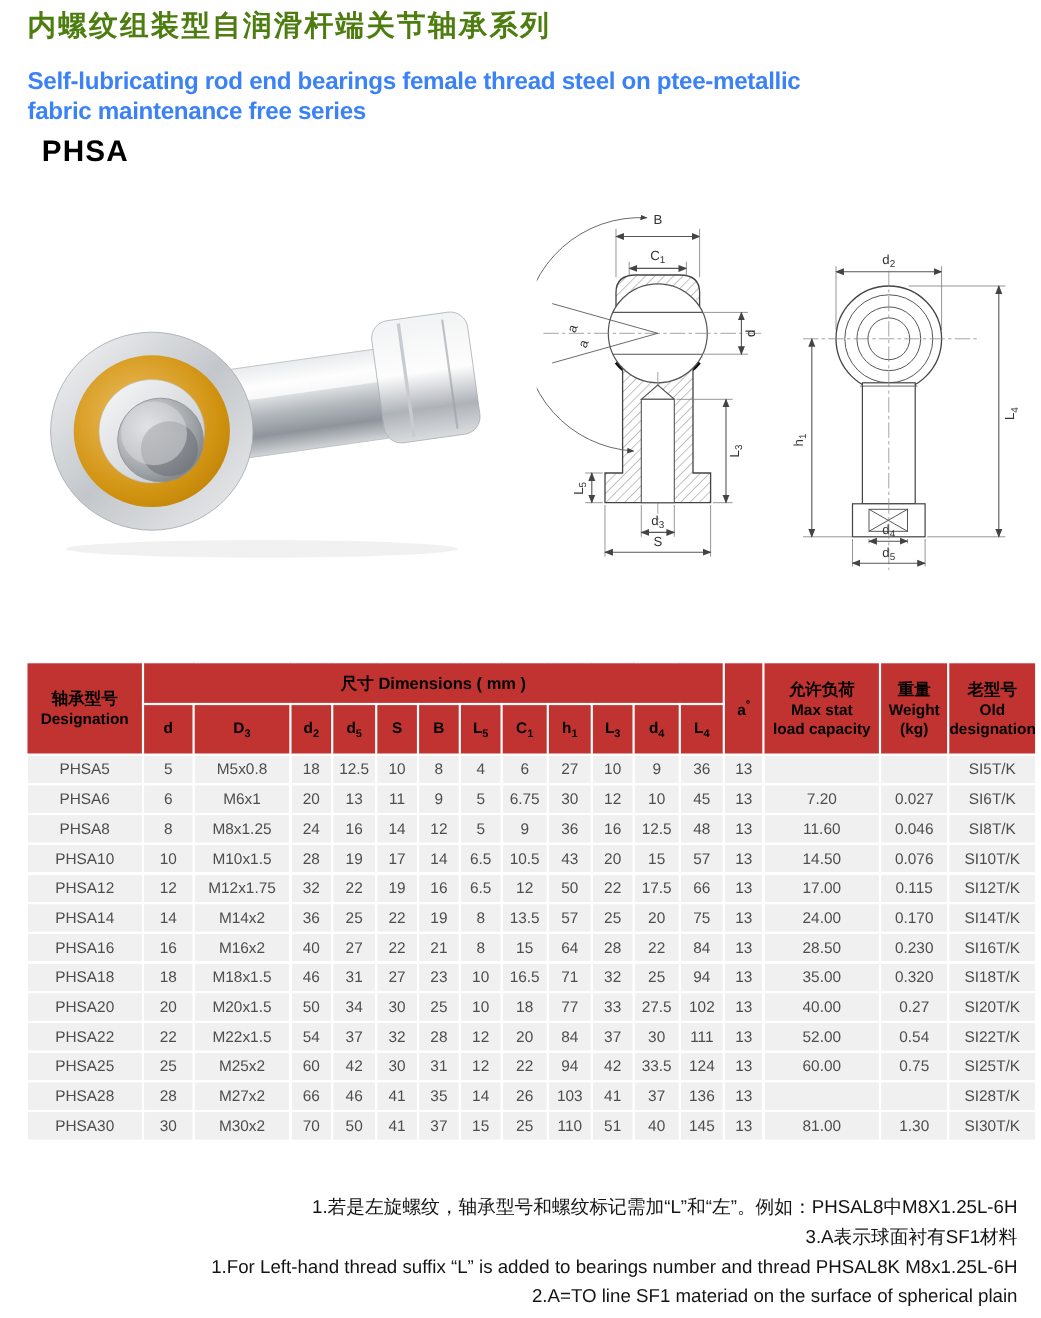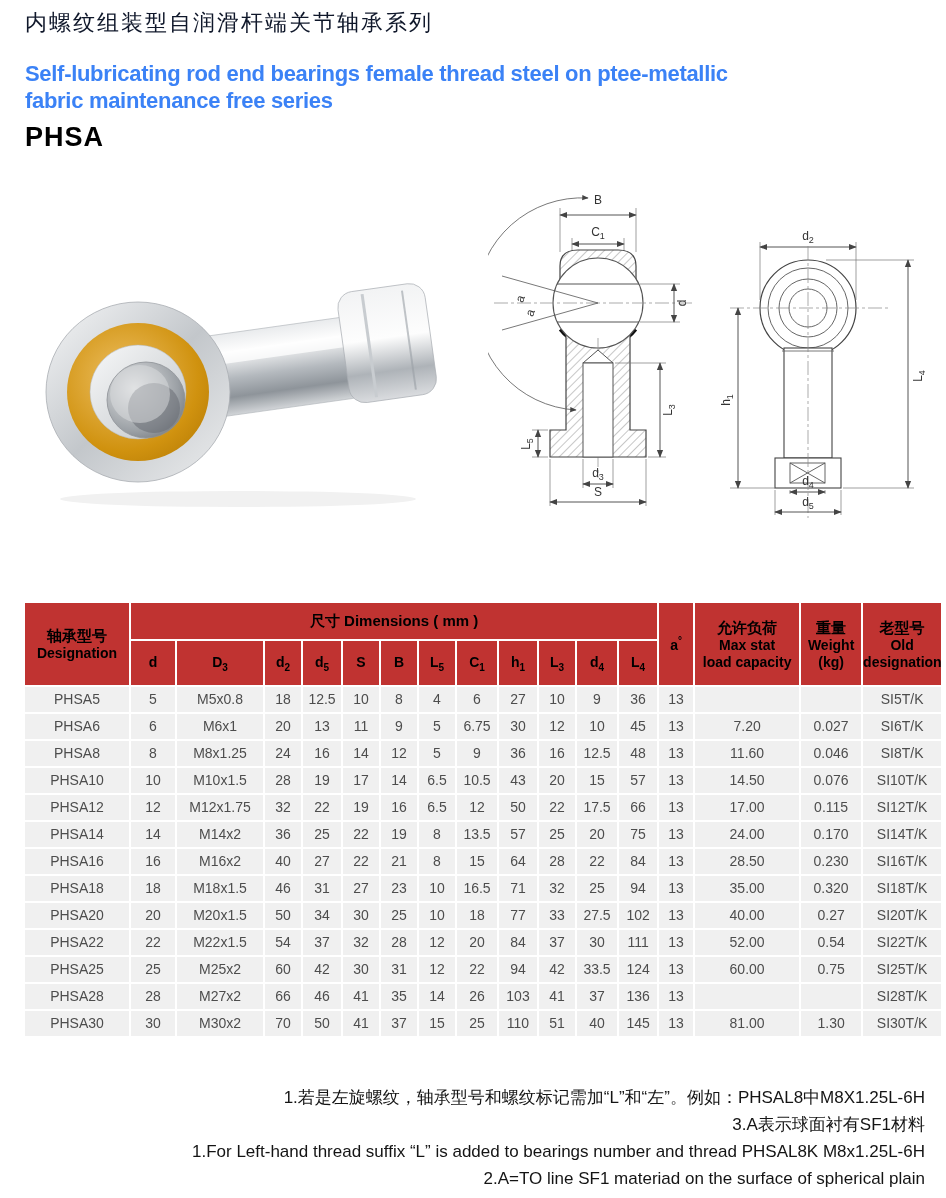--- a/index.html
+++ b/index.html
@@ -2,23 +2,23 @@
 <html><head>
 <meta charset="utf-8">
 <style>
   html,body{margin:0;padding:0;background:#fff;}
   .page{
     position:relative;width:946px;height:1198px;background:#ffffff;overflow:hidden;
     font-family:"Liberation Sans","DejaVu Sans",sans-serif;color:#1a1a1a;
   }
   
   .hdr{position:absolute;left:25px;top:6px;width:900px;}
-  .title-zh{font-size:22px;font-weight:normal;letter-spacing:2px;line-height:34px;margin:0;color:#0f172a;}
+  .title-zh{font-size:26px;font-weight:bold;letter-spacing:2px;line-height:34px;margin:0;color:#4d7c0f;}
   .subtitle-en{font-size:22px;font-weight:bold;line-height:27px;margin:20px 0 0 0;color:#3b82f6;letter-spacing:-0.3px;}
-  .model{font-size:27px;font-weight:bold;letter-spacing:1px;margin:8px 0 0 0;color:#000;}
+  .model{font-size:27px;font-weight:bold;letter-spacing:1px;margin:8px 0 0 13px;color:#000;}
   
   .fig{position:absolute;}
   .fig svg{display:block;}
   .dim-txt{font-size:12px;fill:#333;font-family:"Liberation Sans",sans-serif;}
   .dim-sub{font-size:9px;fill:#333;}
   
   .tbl-wrap{position:absolute;left:23px;top:601px;width:902px;}
   table.data{border-collapse:collapse;width:902px;table-layout:fixed;}
   table.data th{
     background:#c03331;color:#000000;font-weight:bold;border:2px solid #fff;

